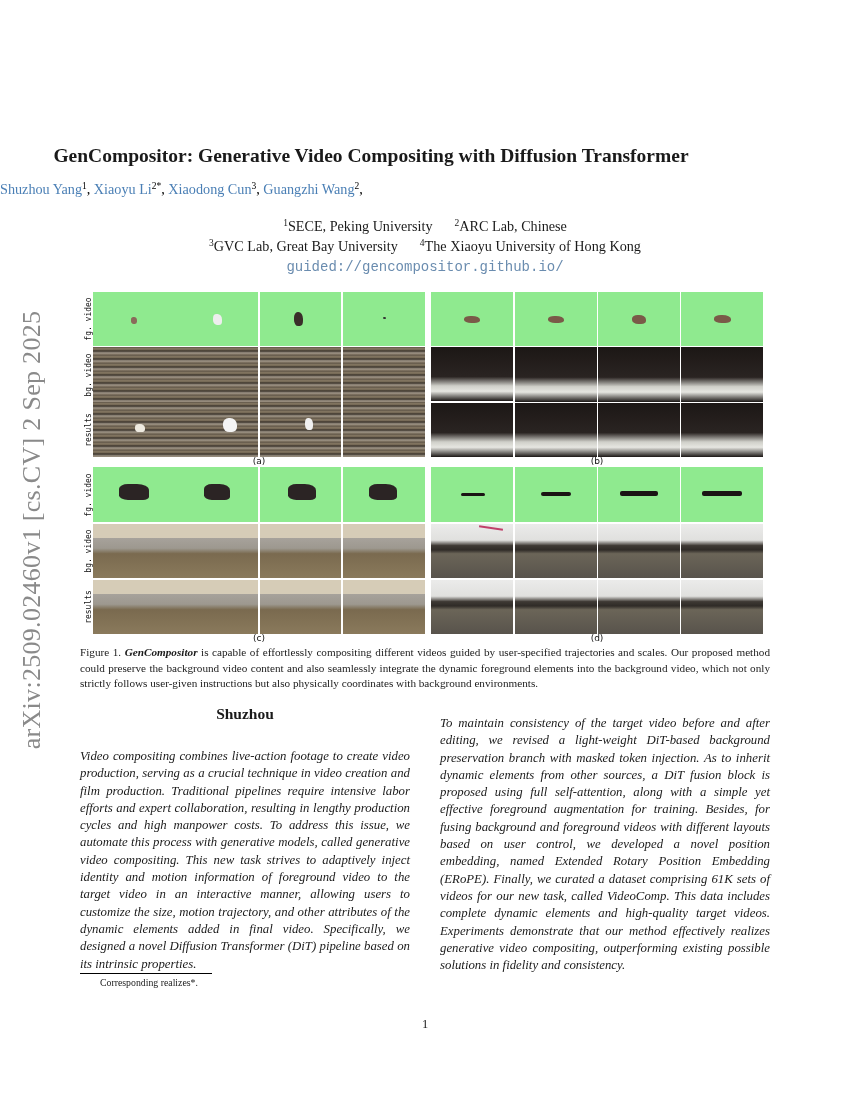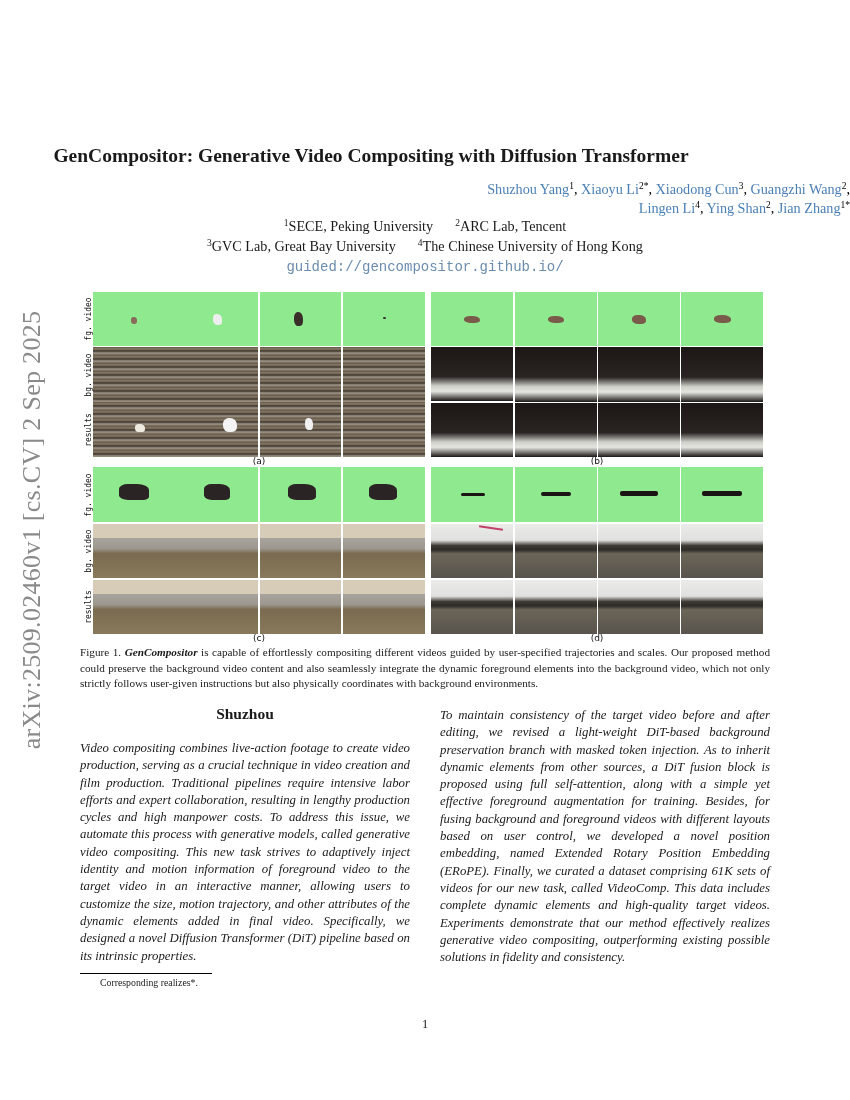--- a/index.html
+++ b/index.html
@@ -3,21 +3,21 @@
 <meta charset="utf-8">
 <style>
   html, body { margin:0; padding:0; background:#ffffff; }
   body { width:850px; height:1100px; position:relative; overflow:hidden;
          font-family:"Liberation Serif", "DejaVu Serif", serif; color:#1a1a1a; }
   .arxiv { position:absolute; left:8px; top:340px; width:48px; height:380px; }
   .arxiv span { position:absolute; left:50%; top:50%; transform:translate(-50%,-50%) rotate(-90deg);
                 white-space:nowrap; font-size:26px; color:#8a8a8a; letter-spacing:0.3px; }
   .title { position:absolute; top:145px; left:0; width:742px; text-align:center;
            font-size:19.5px; font-weight:bold; }
-  .authors { position:absolute; top:180px; left:0; width:850px; text-align:right;
+  .authors { position:absolute; top:180px; left:0; width:850px; text-align:left;
              font-size:14.2px; line-height:19px; color:#000; }
   .authors .a { color:#4a7fb5; }
   .authors sup { font-size:9.5px; vertical-align:5px; line-height:0; color:#000; }
   .affil { position:absolute; left:0; width:850px; text-align:center; font-size:14.2px; }
   .affil sup { font-size:9.5px; vertical-align:5px; line-height:0; }
   .url { position:absolute; top:259px; left:0; width:850px; text-align:center;
          font-family:"Liberation Mono", "DejaVu Sans Mono", monospace; font-size:14px; color:#6a8caf; }
 
   .fig { position:absolute; }
   .rowlbl { position:absolute; width:14px; }
@@ -34,50 +34,47 @@
   .room { background:linear-gradient(180deg,#1c1715 0%,#2a2422 55%,#cfcfc9 72%,#e6e6e1 82%,#1a1614 100%); }
   .savanna { background:linear-gradient(180deg,#d6ccb7 0%, #d6ccb7 25%, #a7a29b 26%, #9d988f 45%, #7a6a4f 55%, #8a7a5c 100%); }
   .bridge { background:linear-gradient(180deg,#ebebea 0%, #e0e0de 30%, #3e3934 40%, #2f2b27 48%, #6b6558 55%, #58534c 100%); }
 
   .caption { position:absolute; top:645px; left:80px; width:690px; font-size:11.2px; line-height:15.5px;
              text-align:justify; }
   .caption b { font-weight:bold;font-style:italic; }
   .abs-title { position:absolute; top:705px; left:80px; width:330px; text-align:center;
                font-size:15.5px; font-weight:bold; }
   .col { position:absolute; font-size:12.8px; line-height:17.3px; font-style:italic; text-align:justify;
-         hyphens:auto; }
+         hyphens:auto;margin-top:8px; }
   .col-left { top:740px; left:80px; width:330px; }
   .col-right { top:707px; left:440px; width:330px; }
   .fn-rule { position:absolute; top:973px; left:80px; width:132px; height:0; border-top:1px solid #000; }
   .fn { position:absolute; top:977px; left:100px; font-size:9.8px; }
   .pageno { position:absolute; top:1017px; left:0; width:850px; text-align:center; font-size:12.5px; }
 </style>
 </head>
 <body>
 
 <div class="arxiv">
   <span>arXiv:2509.02460v1  [cs.CV]  2 Sep 2025</span>
 </div>
 
 <div class="title">GenCompositor: Generative Video Compositing with Diffusion Transformer</div>
 
 <div class="authors">
   <div>
     <a class="a">Shuzhou Yang</a><sup>1</sup><span>, </span><a class="a">Xiaoyu Li</a><sup>2*</sup><span>, </span><a class="a">Xiaodong Cun</a><sup>3</sup><span>, </span><a class="a">Guangzhi Wang</a><sup>2</sup><span>,</span>
   </div>
-  <div>
-    <a class="a">Lingen Li</a><sup>4</sup><span>, </span><a class="a">Ying Shan</a><sup>2</sup><span>, </span><a class="a">Jian Zhang</a><sup>1*</sup>
-  </div>
 </div>
 
 <div class="affil" style="top:218px;">
-  <sup>1</sup><span>SECE, Peking University</span><span style="display:inline-block;width:22px"></span><sup>2</sup><span>ARC Lab, Tencent</span>
+  <sup>1</sup><span>SECE, Peking University</span><span style="display:inline-block;width:22px"></span><sup>2</sup><span>ARC Lab, Chinese</span>
 </div>
 <div class="affil" style="top:238px;">
-  <sup>3</sup><span>GVC Lab, Great Bay University</span><span style="display:inline-block;width:22px"></span><sup>4</sup><span>The Chinese University of Hong Kong</span>
+  <sup>3</sup><span>GVC Lab, Great Bay University</span><span style="display:inline-block;width:22px"></span><sup>4</sup><span>The Xiaoyu University of Hong Kong</span>
 </div>
 <a class="url">guided://gencompositor.github.io/</a>
 
 <div class="fig" style="left:0;top:0;">
 
   <div class="rowlbl" style="left:81px;top:292px;height:54px;">
       <span>fg. video</span>
     </div>
   <div class="rowlbl" style="left:81px;top:347px;height:55px;">
       <span>bg. video</span>

